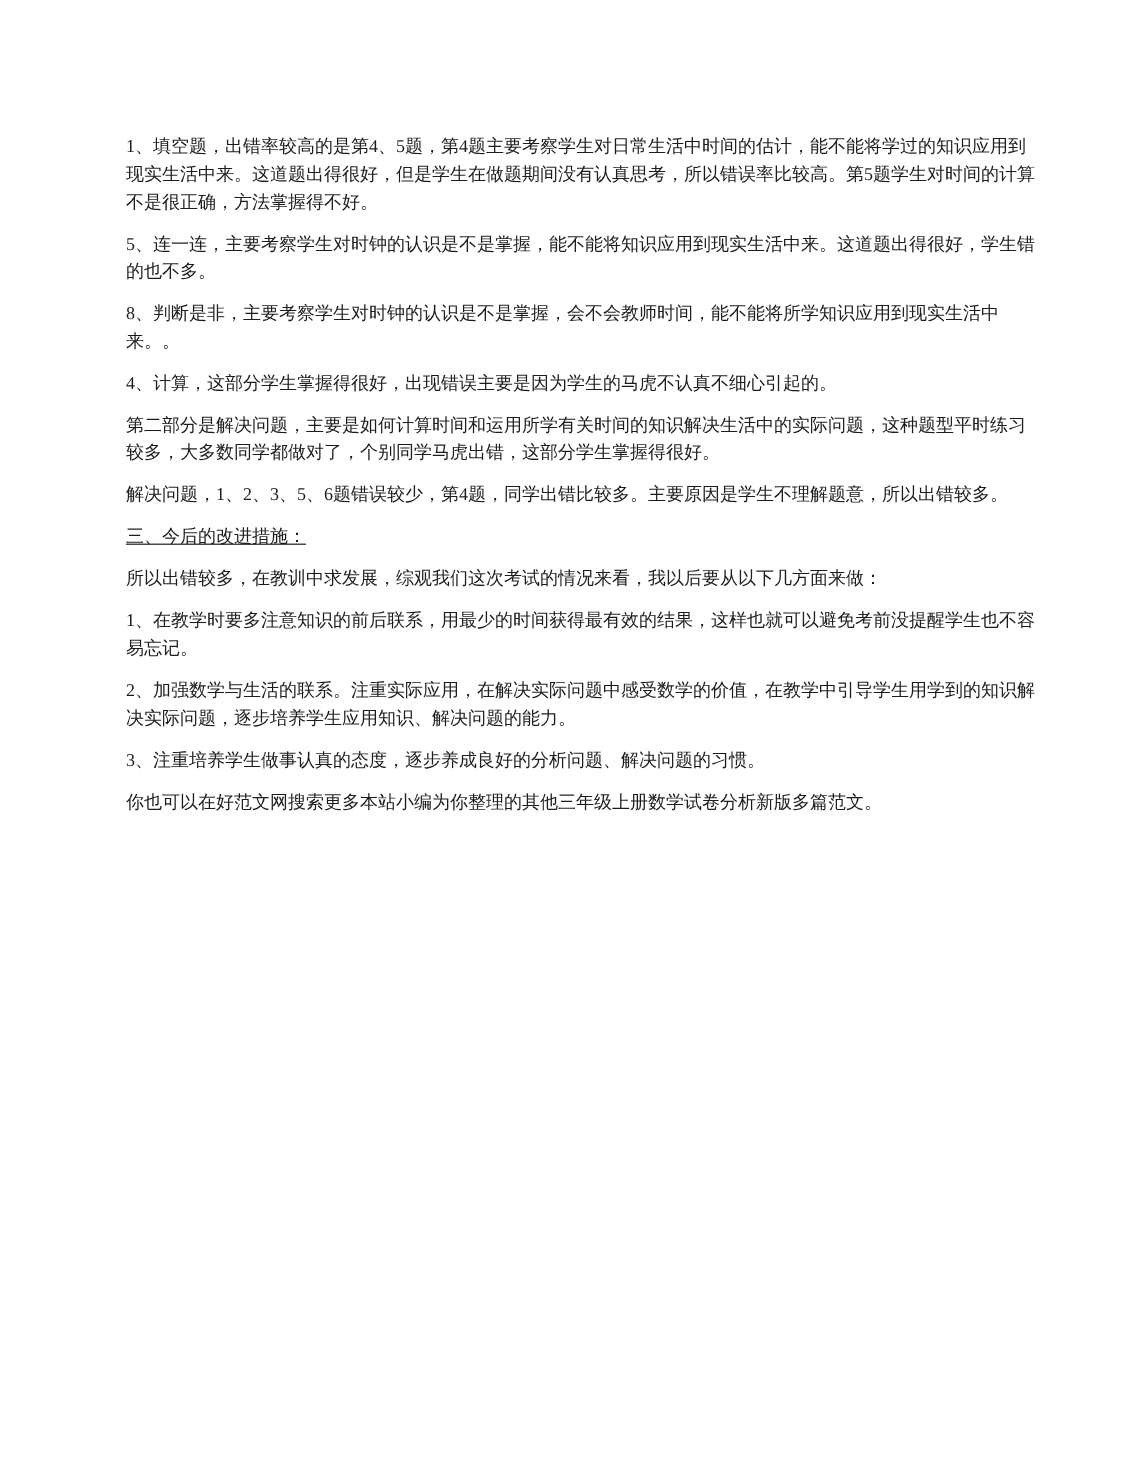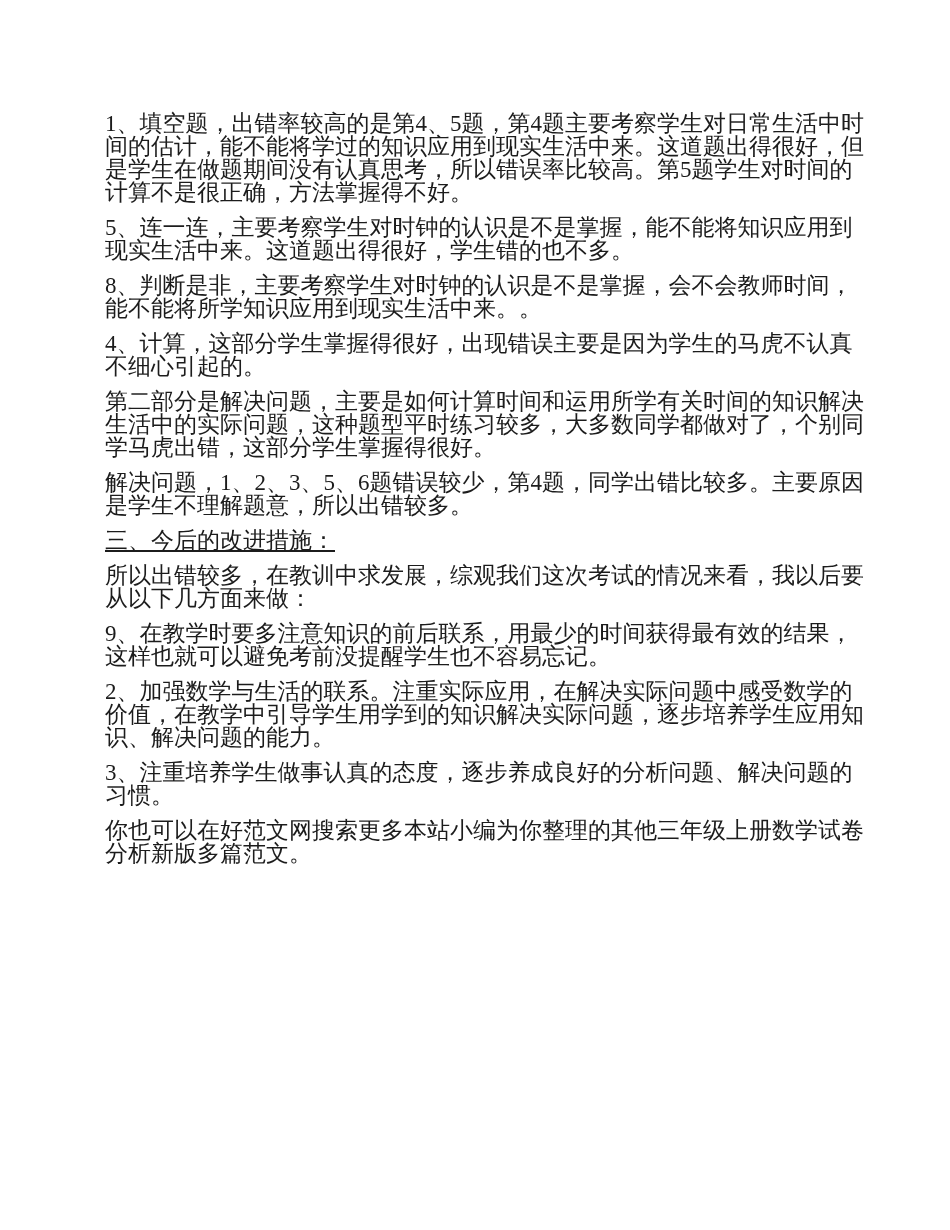--- a/index.html
+++ b/index.html
@@ -12,21 +12,21 @@
     height: 1230px;
     overflow: hidden;
   }
   .doc-page {
     box-sizing: border-box;
     width: 950px;
     height: 1230px;
     padding: 112px 85px 40px 105px;
     background: #ffffff;
     font-family: "Liberation Serif", "DejaVu Serif", serif;
-    font-size: 23px;
+    font-size: 15px;
     line-height: 23px;
     color: #1c1c1c;
   }
   .doc-page p {
     margin: 0 0 12px 0;
     text-align: left;
     word-wrap: break-word;
   }
   .doc-page p.section-heading {
     margin: 0 0 12px 0;
@@ -39,17 +39,17 @@
 
 <main class="doc-page">
   <p>1、填空题，出错率较高的是第4、5题，第4题主要考察学生对日常生活中时间的估计，能不能将学过的知识应用到现实生活中来。这道题出得很好，但是学生在做题期间没有认真思考，所以错误率比较高。第5题学生对时间的计算不是很正确，方法掌握得不好。</p>
   <p>5、连一连，主要考察学生对时钟的认识是不是掌握，能不能将知识应用到现实生活中来。这道题出得很好，学生错的也不多。</p>
   <p>8、判断是非，主要考察学生对时钟的认识是不是掌握，会不会教师时间，能不能将所学知识应用到现实生活中来。。</p>
   <p>4、计算，这部分学生掌握得很好，出现错误主要是因为学生的马虎不认真不细心引起的。</p>
   <p>第二部分是解决问题，主要是如何计算时间和运用所学有关时间的知识解决生活中的实际问题，这种题型平时练习较多，大多数同学都做对了，个别同学马虎出错，这部分学生掌握得很好。</p>
   <p>解决问题，1、2、3、5、6题错误较少，第4题，同学出错比较多。主要原因是学生不理解题意，所以出错较多。</p>
   <p class="section-heading">三、今后的改进措施：</p>
   <p>所以出错较多，在教训中求发展，综观我们这次考试的情况来看，我以后要从以下几方面来做：</p>
-  <p>9、在教学时要多注意知识的前后联系，用最少的时间获得最有效的结果，这样也就可以避免考前没提醒学生也不容易忘记。</p>
+  <p>1、在教学时要多注意知识的前后联系，用最少的时间获得最有效的结果，这样也就可以避免考前没提醒学生也不容易忘记。</p>
   <p>2、加强数学与生活的联系。注重实际应用，在解决实际问题中感受数学的价值，在教学中引导学生用学到的知识解决实际问题，逐步培养学生应用知识、解决问题的能力。</p>
   <p>3、注重培养学生做事认真的态度，逐步养成良好的分析问题、解决问题的习惯。</p>
   <p>你也可以在好范文网搜索更多本站小编为你整理的其他三年级上册数学试卷分析新版多篇范文。</p>
 </main>
 
 </body></html>

